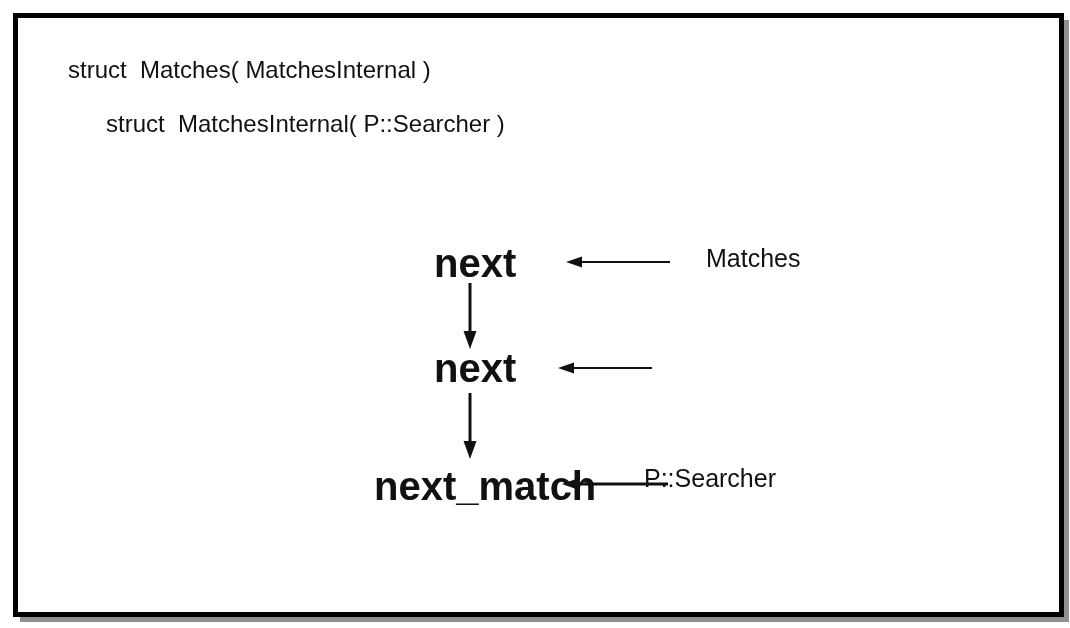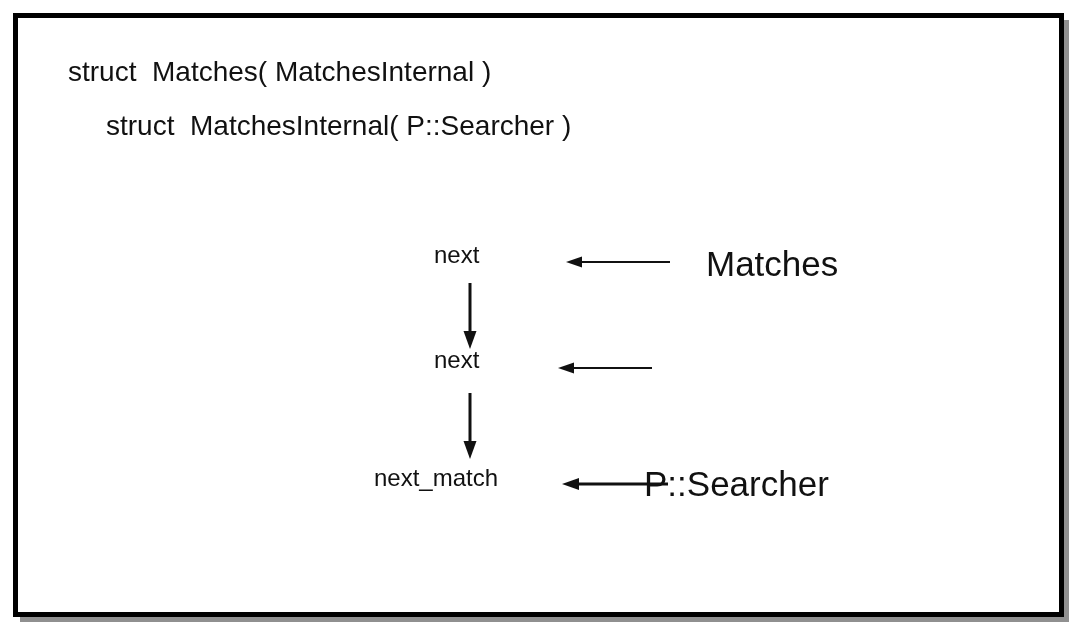--- a/index.html
+++ b/index.html
@@ -22,41 +22,41 @@
     top: 13px;
     width: 1051px;
     height: 604px;
     box-sizing: border-box;
     border: 5px solid var(--border, #000000);
     background: var(--background, #ffffff);
     box-shadow: 6px 6px 0 -1px var(--shadow, #909090);
   }
   .decl {
     position: absolute;
-    font-size: 28px;
+    font-size: 24px;
     line-height: 1;
     white-space: pre;
   }
   .decl-1 { left: 68px;  top: 58px; }
   .decl-2 { left: 68px;  top: 112px; margin-left: 38px; }
 
   .method {
     position: absolute;
-    font-weight: normal;
-    font-size: 24px;
+    font-weight: bold;
+    font-size: 40px;
     line-height: 1;
     white-space: pre;
   }
   .method-1 { left: 434px; top: 243px; }
   .method-2 { left: 434px; top: 348px; }
   .method-3 { left: 374px; top: 466px; }
 
   .owner {
     position: absolute;
-    font-size: 35px;
+    font-size: 25px;
     line-height: 1;
     white-space: pre;
   }
   .owner-1 { left: 706px; top: 246px; }
   .owner-2 { left: 686px; top: 347px; }
   .owner-3 { left: 644px; top: 466px; }
 
   .harrow { position: absolute; }
   .harrow-1 { left: 566px; top: 254px; }
   .harrow-2 { left: 558px; top: 360px; }

